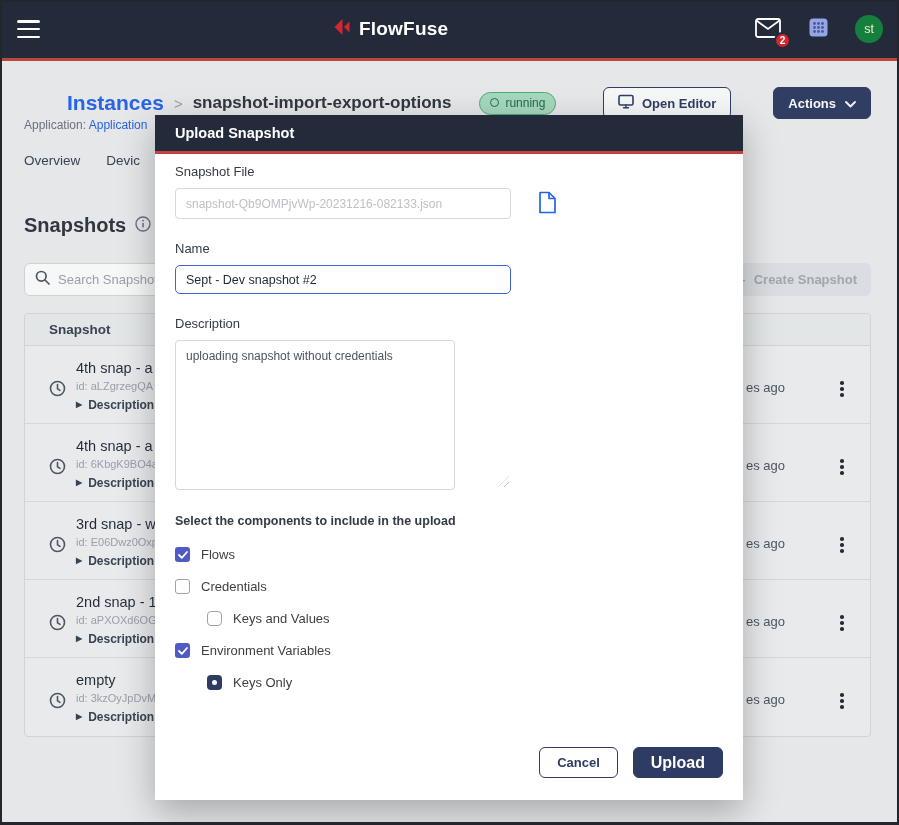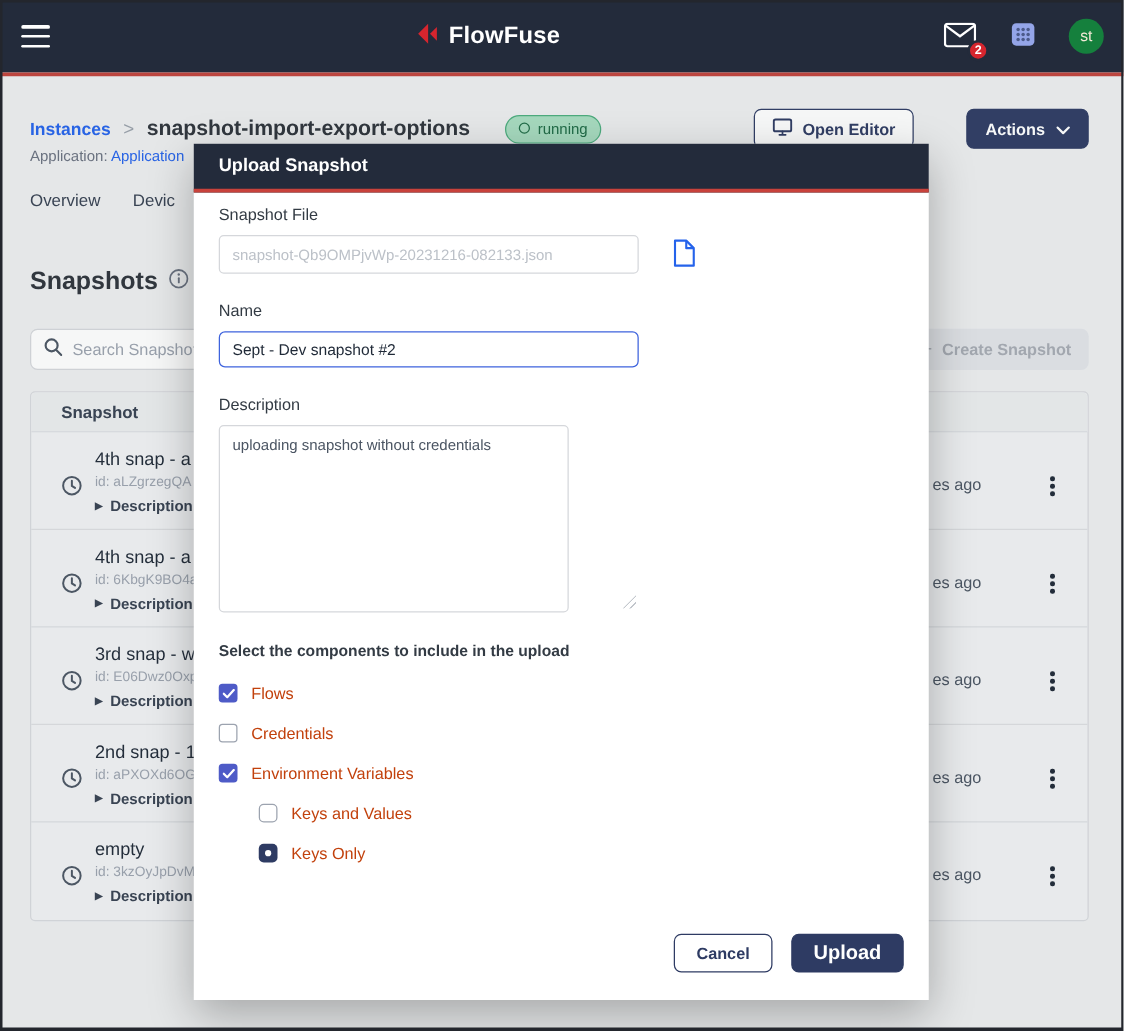--- a/index.html
+++ b/index.html
@@ -14,21 +14,21 @@
   .brand { position: absolute; left: 331px; top: 0; height: 58px; display: flex; align-items: center; gap: 7px; }
   .brand-name { color: #fff; font-size: 19px; font-weight: 700; letter-spacing: 0.2px; }
   .nav-right { position: absolute; right: 16px; top: 0; height: 58px; display: flex; align-items: center; gap: 24px; }
   .mail-btn { position: relative; background: none; border: none; cursor: pointer; width: 28px; height: 24px; }
   .badge { position: absolute; right: -9px; bottom: -8px; min-width: 17px; height: 17px; border-radius: 50%; background: #D6252E; border: 2px solid #232B3B; color: #fff; font-size: 10px; font-weight: 700; display: flex; align-items: center; justify-content: center; }
   .chip-btn, .avatar-btn { background: none; border: none; cursor: pointer; padding: 0; }
   .avatar { width: 28px; height: 28px; border-radius: 50%; background: #15803d; color: #F3E9D7; font-size: 12.5px; display: flex; align-items: center; justify-content: center; }
 
   
   .breadcrumb-row { position: absolute; top: 86px; left: 24px; right: 28px; height: 34px; display: flex; align-items: center; }
-  .crumb-link { color: #2563EB; font-size: 14px; font-weight: 600; text-decoration: none; cursor: pointer; }
+  .crumb-link { color: #2563EB; font-size: 21px; font-weight: 600; text-decoration: none; cursor: pointer; margin-left: 43px; }
   .crumb-sep { color: #9AA1AA; margin: 0 10px; font-size: 15px; }
   .crumb-current { color: #2E343B; font-size: 17px; font-weight: 700; }
   .status-pill { margin-left: 28px; display: inline-flex; align-items: center; gap: 6px; background: #A9DFC2; border: 1px solid #4CAE7E; color: #1E6B45; border-radius: 12px; padding: 3px 10px 4px; font-size: 12px; }
   .ring { width: 9px; height: 9px; border: 1.5px solid #1E6B45; border-radius: 50%; display: inline-block; }
   .header-buttons { margin-left: auto; display: flex; gap: 12px; }
   .btn-outline { background: #fff; border: 1px solid #2E3B63; color: #2E3B63; font-size: 13px; font-weight: 600; border-radius: 6px; height: 32px; padding: 0 14px; display: inline-flex; align-items: center; gap: 8px; cursor: pointer; font-family: inherit; }
   .btn-navy { background: #2E3B63; border: 1px solid #2E3B63; color: #fff; font-size: 13px; font-weight: 600; border-radius: 6px; height: 32px; padding: 0 14px; display: inline-flex; align-items: center; gap: 9px; cursor: pointer; font-family: inherit; margin-left: 30px; }
 
   .app-line { position: absolute; top: 118px; left: 24px; font-size: 12px; color: #6B7280; z-index: 1; }
   .app-line a { color: #2563EB; text-decoration: none; cursor: pointer; }
@@ -76,21 +76,21 @@
   .comp-heading { font-size: 12.5px; font-weight: 700; color: #333B44; margin-top: 24px; }
   .opt-row { display: flex; align-items: center; gap: 11px; height: 21px; margin-top: 11px; }
   .opt-row.first { margin-top: 16px; }
   .indent { margin-left: 32px; }
   .checkbox, .radio { width: 15px; height: 15px; flex: 0 0 15px; cursor: pointer; }
   .checkbox.unchecked, .radio.unchecked { background: #fff; border: 1.5px solid #9CA3AF; border-radius: 3px; }
   .radio.unchecked { border-radius: 4px; }
   .checkbox.checked { background: #4E5BC7; border-radius: 3px; display: flex; align-items: center; justify-content: center; }
   .radio.checked { background: #2E3B63; border-radius: 4px; position: relative; }
   .radio.checked::after { content: ""; position: absolute; left: 50%; top: 50%; width: 5px; height: 5px; margin: -2.5px 0 0 -2.5px; background: #fff; border-radius: 50%; }
-  .opt-label { font-size: 13px; color: #c2410c; text-align: center; }
+  .opt-label { font-size: 13px; color: #404040; text-align: center; }
   .modal-footer { position: absolute; right: 20px; bottom: 19px; display: flex; gap: 15px; }
   .btn-cancel { height: 31px; padding: 0 17px; background: #fff; border: 1px solid #2E3B63; color: #2E3B63; border-radius: 6px; font-size: 13px; font-weight: 600; cursor: pointer; font-family: inherit; }
   .btn-upload { height: 31px; padding: 0 17px; background: #2E3B63; border: 1px solid #2E3B63; color: #fff; border-radius: 6px; font-size: 16px; font-weight: 600; cursor: pointer; font-family: inherit; }
 
   .frame { position: absolute; inset: 0; border: 2px solid #23262D; border-bottom-width: 3px; pointer-events: none; z-index: 200; }
 </style>
 </head>
 <body>
 
 <div class="screen">
@@ -361,35 +361,35 @@
             </svg>
         </span>
         <span class="opt-label">Flows</span>
       </div>
 
       <div class="opt-row">
         <span class="checkbox unchecked"></span>
         <span class="opt-label">Credentials</span>
       </div>
 
+      <div class="opt-row indent">
+        <span class="radio unchecked"></span>
+        <span class="opt-label">Keys and Values</span>
+      </div>
+
       <div class="opt-row">
         <span class="checkbox checked">
           <svg width="10" height="8" viewBox="0 0 10 8">
               <path d="M1 4 L3.8 6.8 L9 1" stroke="#ffffff" stroke-width="1.8" fill="none" stroke-linecap="round" stroke-linejoin="round"></path>
             </svg>
         </span>
         <span class="opt-label">Environment Variables</span>
       </div>
 
       <div class="opt-row indent">
-        <span class="radio unchecked"></span>
-        <span class="opt-label">Keys and Values</span>
-      </div>
-
-      <div class="opt-row indent">
         <span class="radio checked"></span>
         <span class="opt-label">Keys Only</span>
       </div>
 
       <div class="modal-footer">
         <button class="btn-cancel">Cancel</button>
         <button class="btn-upload">Upload</button>
       </div>
 
     </div>

